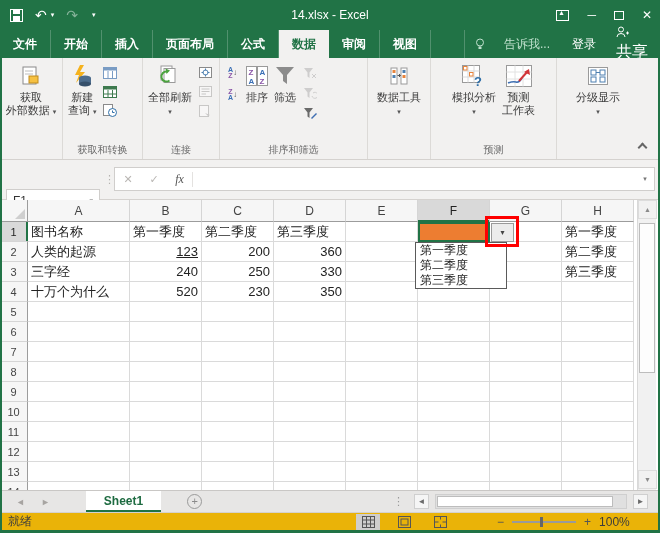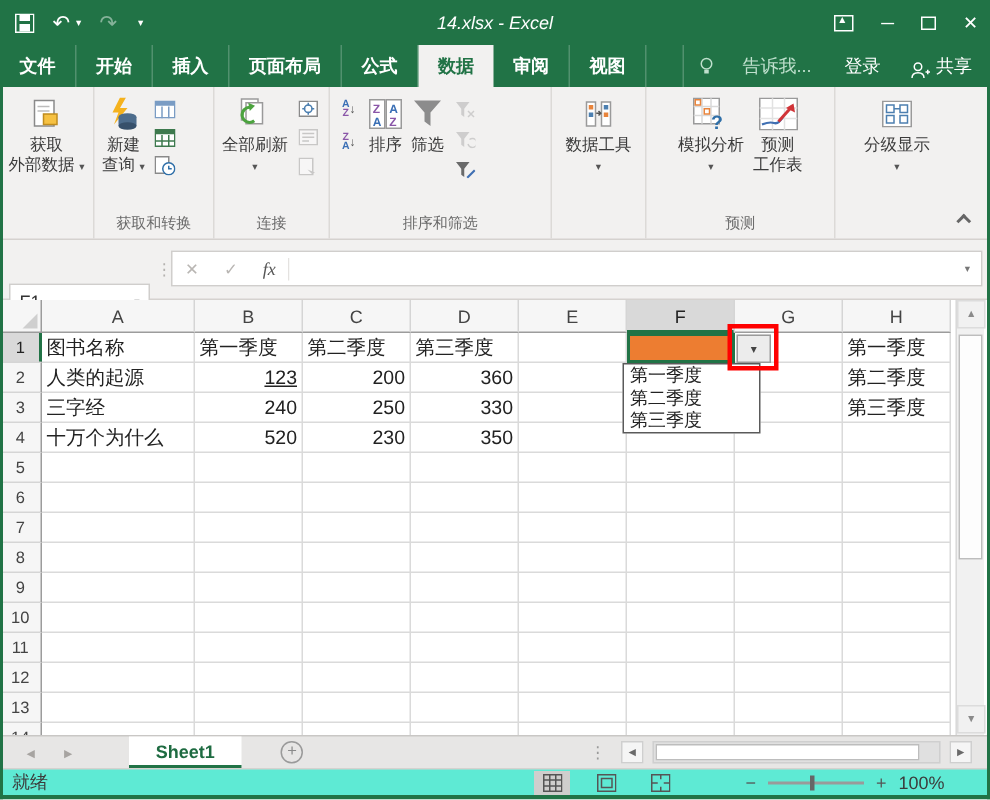--- a/index.html
+++ b/index.html
@@ -5,35 +5,35 @@
   * { margin:0; padding:0; box-sizing:border-box; }
   html,body { width:660px; height:533px; }
   body { position:relative; font-family:"Liberation Sans","DejaVu Sans",sans-serif; background:#fff; overflow:hidden; }
 
   
   .titlebar { position:absolute; left:0; top:0; width:660px; height:30px; background:#217346; color:#fff; }
   .qat { position:absolute; left:10px; top:0; height:30px; display:flex; align-items:center; gap:12px; }
   .qat .glyph { font-size:14px; color:#fff; }
   .qat .tiny-arrow { font-size:7px; color:#fff; margin-left:-8px; }
   .qat .disabled { opacity:.45; }
-  .title-text { position:absolute; left:0; right:0; top:0; height:30px; line-height:30px; text-align:center; font-size:12px; color:#fff;font-style:italic; }
+  .title-text { position:absolute; left:0; right:0; top:0; height:30px; line-height:30px; text-align:center; font-size:12px; color:#fff; }
   .winctrls { position:absolute; right:8px; top:0; height:30px; display:flex; align-items:center; gap:18px; }
   .winctrls span, .winctrls svg { color:#fff; font-size:12px; }
   .maxbox { display:inline-block; width:10px; height:9px; border:1px solid #fff; }
   .ribbondisp { display:inline-block; width:13px; height:11px; border:1px solid #fff; position:relative; }
   .ribbondisp::after { content:"▴"; position:absolute; left:2px; top:-3px; font-size:8px; color:#fff; }
 
   
   .tabrow { position:absolute; left:0; top:30px; width:660px; height:28px; background:#217346; display:flex; align-items:stretch; }
   .rtab { color:#fff; font-size:12px; padding:0 13px; display:flex; align-items:center; border-right:1px solid rgba(255,255,255,.22); cursor:default;font-weight:bold; }
   .rtab.active { background:#f2f1f0; color:#217346; font-weight:bold; border-right:none; }
   .tabrow-right { margin-left:auto; display:flex; align-items:center; }
   .tellme { color:#bfe0cd; font-size:12px; display:flex; align-items:center; gap:19px; padding:0 10px; border-left:1px solid rgba(255,255,255,.22); height:100%; }
   .signin { color:#fff; font-size:12px; padding:0 12px; }
-  .share { color:#fff; font-size:12px; display:flex; align-items:flex-end; gap:4px; padding:0 12px 0 8px; }
+  .share { color:#fff; font-size:16px; display:flex; align-items:flex-start; gap:4px; padding:0 12px 0 8px;flex-direction:column; }
 
   
   .ribbon { position:absolute; left:0; top:58px; width:660px; height:102px; background:#f2f1f0; border-bottom:1px solid #d5d2cf; display:flex; }
   .rgroup { border-right:1px solid #dcdad7; display:flex; flex-direction:column; }
   .rgroup-content { flex:1; display:flex; align-items:flex-start; padding:3px 2px 0 2px; }
   .rgroup-label { height:17px; font-size:10px; color:#6a6a6a; text-align:center; line-height:15px; white-space:nowrap; }
   .bigbtn { display:flex; flex-direction:column; align-items:center; justify-content:flex-start; font-size:11px; color:#3b3b3b; text-align:center; padding:2px 3px; line-height:13px; }
   .bigbtn .bicon { height:26px; display:flex; align-items:center; justify-content:center; margin-bottom:2px; }
   .dd { font-size:7px; color:#555; margin-top:1px; }
   .smallcol { display:flex; flex-direction:column; justify-content:flex-start; gap:4px; padding:4px 2px; }
@@ -86,21 +86,21 @@
   .nav-arrows { display:flex; align-items:center; gap:16px; padding:0 10px 0 16px; color:#a7a4a1; font-size:9px; }
   .sheettab { margin-left:26px; background:#fff; border-bottom:2px solid #217346; color:#1e6b41; font-size:12px; font-weight:bold; display:flex; align-items:center; padding:0 18px; }
   .addsheet { margin-left:26px; align-self:center; width:15px; height:15px; border-radius:50%; border:1px solid #9a9a9a; color:#8a8a8a; font-size:11px; line-height:13px; text-align:center; }
   .sb-right { margin-left:auto; display:flex; align-items:center; gap:6px; padding-right:12px; }
   .sb-dots { color:#9a9a9a; font-size:11px; margin-right:4px; }
   .hs-btn { width:15px; height:15px; background:#f5f5f5; border:1px solid #cfcfcf; color:#6a6a6a; font-size:8px; display:flex; align-items:center; justify-content:center; }
   .hs-track { width:192px; height:15px; background:#e0e0e0; border:1px solid #cfcfcf; position:relative; }
   .hs-thumb { position:absolute; left:1px; top:1px; width:176px; height:11px; background:#fff; border:1px solid #bdbdbd; }
 
   
-  .statusbar { position:absolute; left:0; top:512px; width:660px; height:18px; background:#5eead4; border-top:1px solid #d5d2cf; display:flex; align-items:center; font-size:12px; color:#3c3c3c; }
+  .statusbar { position:absolute; left:0; top:512px; width:660px; height:18px; background:#eab308; border-top:1px solid #d5d2cf; display:flex; align-items:center; font-size:12px; color:#3c3c3c; }
   .status-text { padding-left:8px; }
   .viewbtns { position:absolute; left:356px; top:0; height:18px; display:flex; align-items:center; gap:12px; }
   .viewbtn { width:24px; height:16px; display:flex; align-items:center; justify-content:center; }
   .viewbtn.active { background:#cfcecd; }
   .zoomctrl { position:absolute; left:497px; top:0; height:18px; display:flex; align-items:center; gap:8px; color:#555; }
   .zoom-track { width:64px; height:2px; background:#9a9a9a; position:relative; }
   .zoom-thumb { position:absolute; left:28px; top:-4px; width:3px; height:10px; background:#666; }
   .zoom-pct { font-size:12px; color:#3c3c3c; }
   .bottomstrip { position:absolute; left:0; top:530px; width:660px; height:3px; background:#217346; }
   .edge { position:absolute; background:#217346; z-index:60; }

